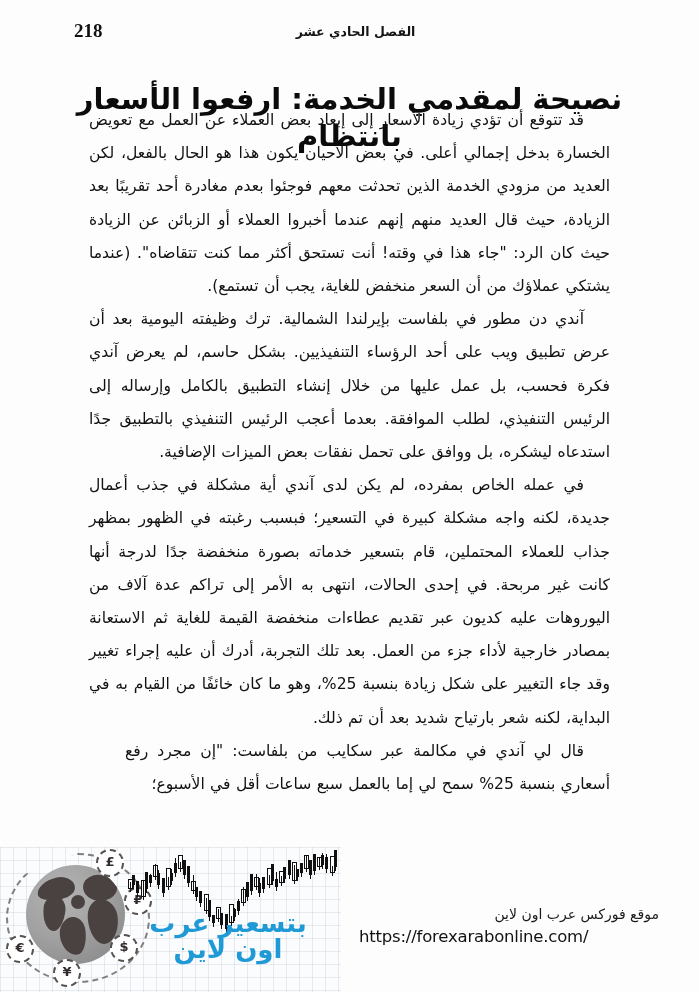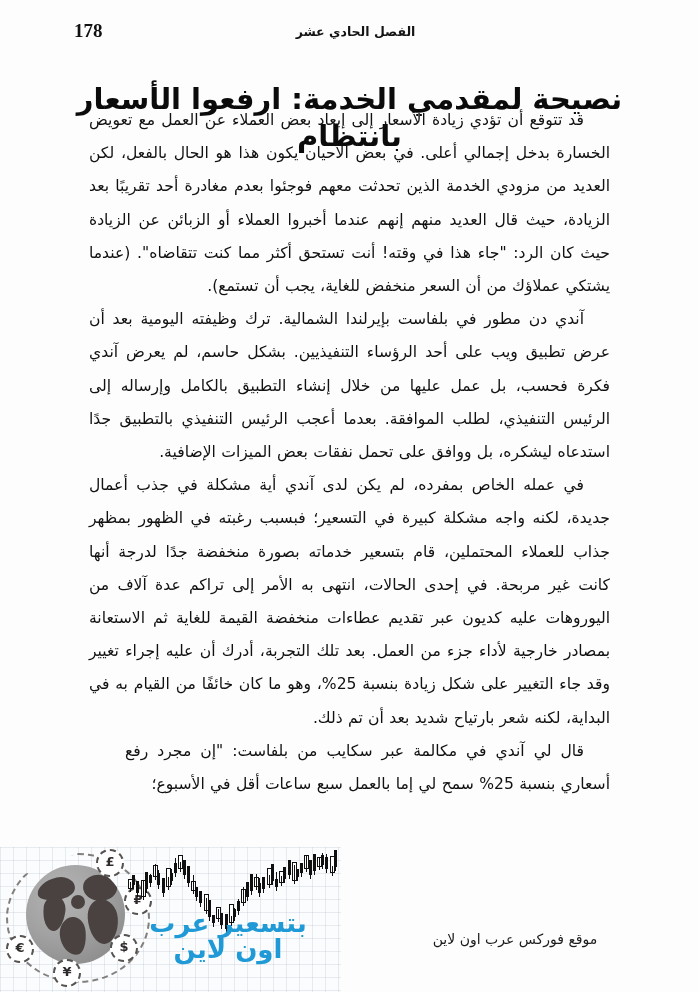--- a/index.html
+++ b/index.html
@@ -220,24 +220,23 @@
     font-size: 14.5px;
     font-weight: bold;
     color: #101010;
     direction: ltr;
     letter-spacing: -0.2px;
   }
 
   
   .footer-credit {
     position: absolute;
-    right: 34px;
+    right: 40px;
     bottom: 42px;
     width: 300px;
-    text-align: center;
   }
   .credit-ar {
     font-size: 14px;
     color: #1a1a1a;
     line-height: 1.5;
     direction: rtl;
   }
   .credit-url {
     font-size: 16.5px;
     color: #111111;
@@ -246,21 +245,21 @@
     letter-spacing: -0.2px;
   }
 </style>
 </head>
 <body>
 
 <div class="page">
 
   <div class="running-head">
     <div class="chapter-label">الفصل الحادي عشر</div>
-    <div class="page-number">178</div>
+    <div class="page-number">218</div>
   </div>
 
   <h1 class="section-title">نصيحة لمقدمي الخدمة: ارفعوا الأسعار بانتظام</h1>
 
   <div class="body-text">
     <p class="para">قد تتوقع أن تؤدي زيادة الأسعار إلى إبعاد بعض العملاء عن العمل مع تعويض الخسارة بدخل إجمالي أعلى. في بعض الأحيان يكون هذا هو الحال بالفعل، لكن العديد من مزودي الخدمة الذين تحدثت معهم فوجئوا بعدم مغادرة أحد تقريبًا بعد الزيادة، حيث قال العديد منهم إنهم عندما أخبروا العملاء أو الزبائن عن الزيادة حيث كان الرد: "جاء هذا في وقته! أنت تستحق أكثر مما كنت تتقاضاه". (عندما يشتكي عملاؤك من أن السعر منخفض للغاية، يجب أن تستمع).</p>
     <p class="para">آندي دن مطور في بلفاست بإيرلندا الشمالية. ترك وظيفته اليومية بعد أن عرض تطبيق ويب على أحد الرؤساء التنفيذيين. بشكل حاسم، لم يعرض آندي فكرة فحسب، بل عمل عليها من خلال إنشاء التطبيق بالكامل وإرساله إلى الرئيس التنفيذي، لطلب الموافقة. بعدما أعجب الرئيس التنفيذي بالتطبيق جدًا استدعاه ليشكره، بل ووافق على تحمل نفقات بعض الميزات الإضافية.</p>
     <p class="para">في عمله الخاص بمفرده، لم يكن لدى آندي أية مشكلة في جذب أعمال جديدة، لكنه واجه مشكلة كبيرة في التسعير؛ فبسبب رغبته في الظهور بمظهر جذاب للعملاء المحتملين، قام بتسعير خدماته بصورة منخفضة جدًا لدرجة أنها كانت غير مربحة. في إحدى الحالات، انتهى به الأمر إلى تراكم عدة آلاف من اليوروهات عليه كديون عبر تقديم عطاءات منخفضة القيمة للغاية ثم الاستعانة بمصادر خارجية لأداء جزء من العمل. بعد تلك التجربة، أدرك أن عليه إجراء تغيير وقد جاء التغيير على شكل زيادة بنسبة 25%، وهو ما كان خائفًا من القيام به في البداية، لكنه شعر بارتياح شديد بعد أن تم ذلك.</p>
     <p class="para last-centered">قال لي آندي في مكالمة عبر سكايب من بلفاست: "إن مجرد رفع أسعاري بنسبة 25% سمح لي إما بالعمل سبع ساعات أقل في الأسبوع؛</p>
   </div>
@@ -437,16 +436,17 @@
           <div class="candle" style="left: 205.8px; bottom: 62px; height: 16.8px;">
             <div class="wick" style="height: 13px; bottom: -4px;"></div>
           </div>
         </div>
 
       <div class="brand-word">بتسعير عرب اون لاين</div>
     </div>
 
     <div class="footer-credit">
       <div class="credit-ar">موقع فوركس عرب اون لاين</div>
+      <div class="credit-url">https://forexarabonline.com/</div>
     </div>
 
   </div>
 </div>
 
 </body></html>

